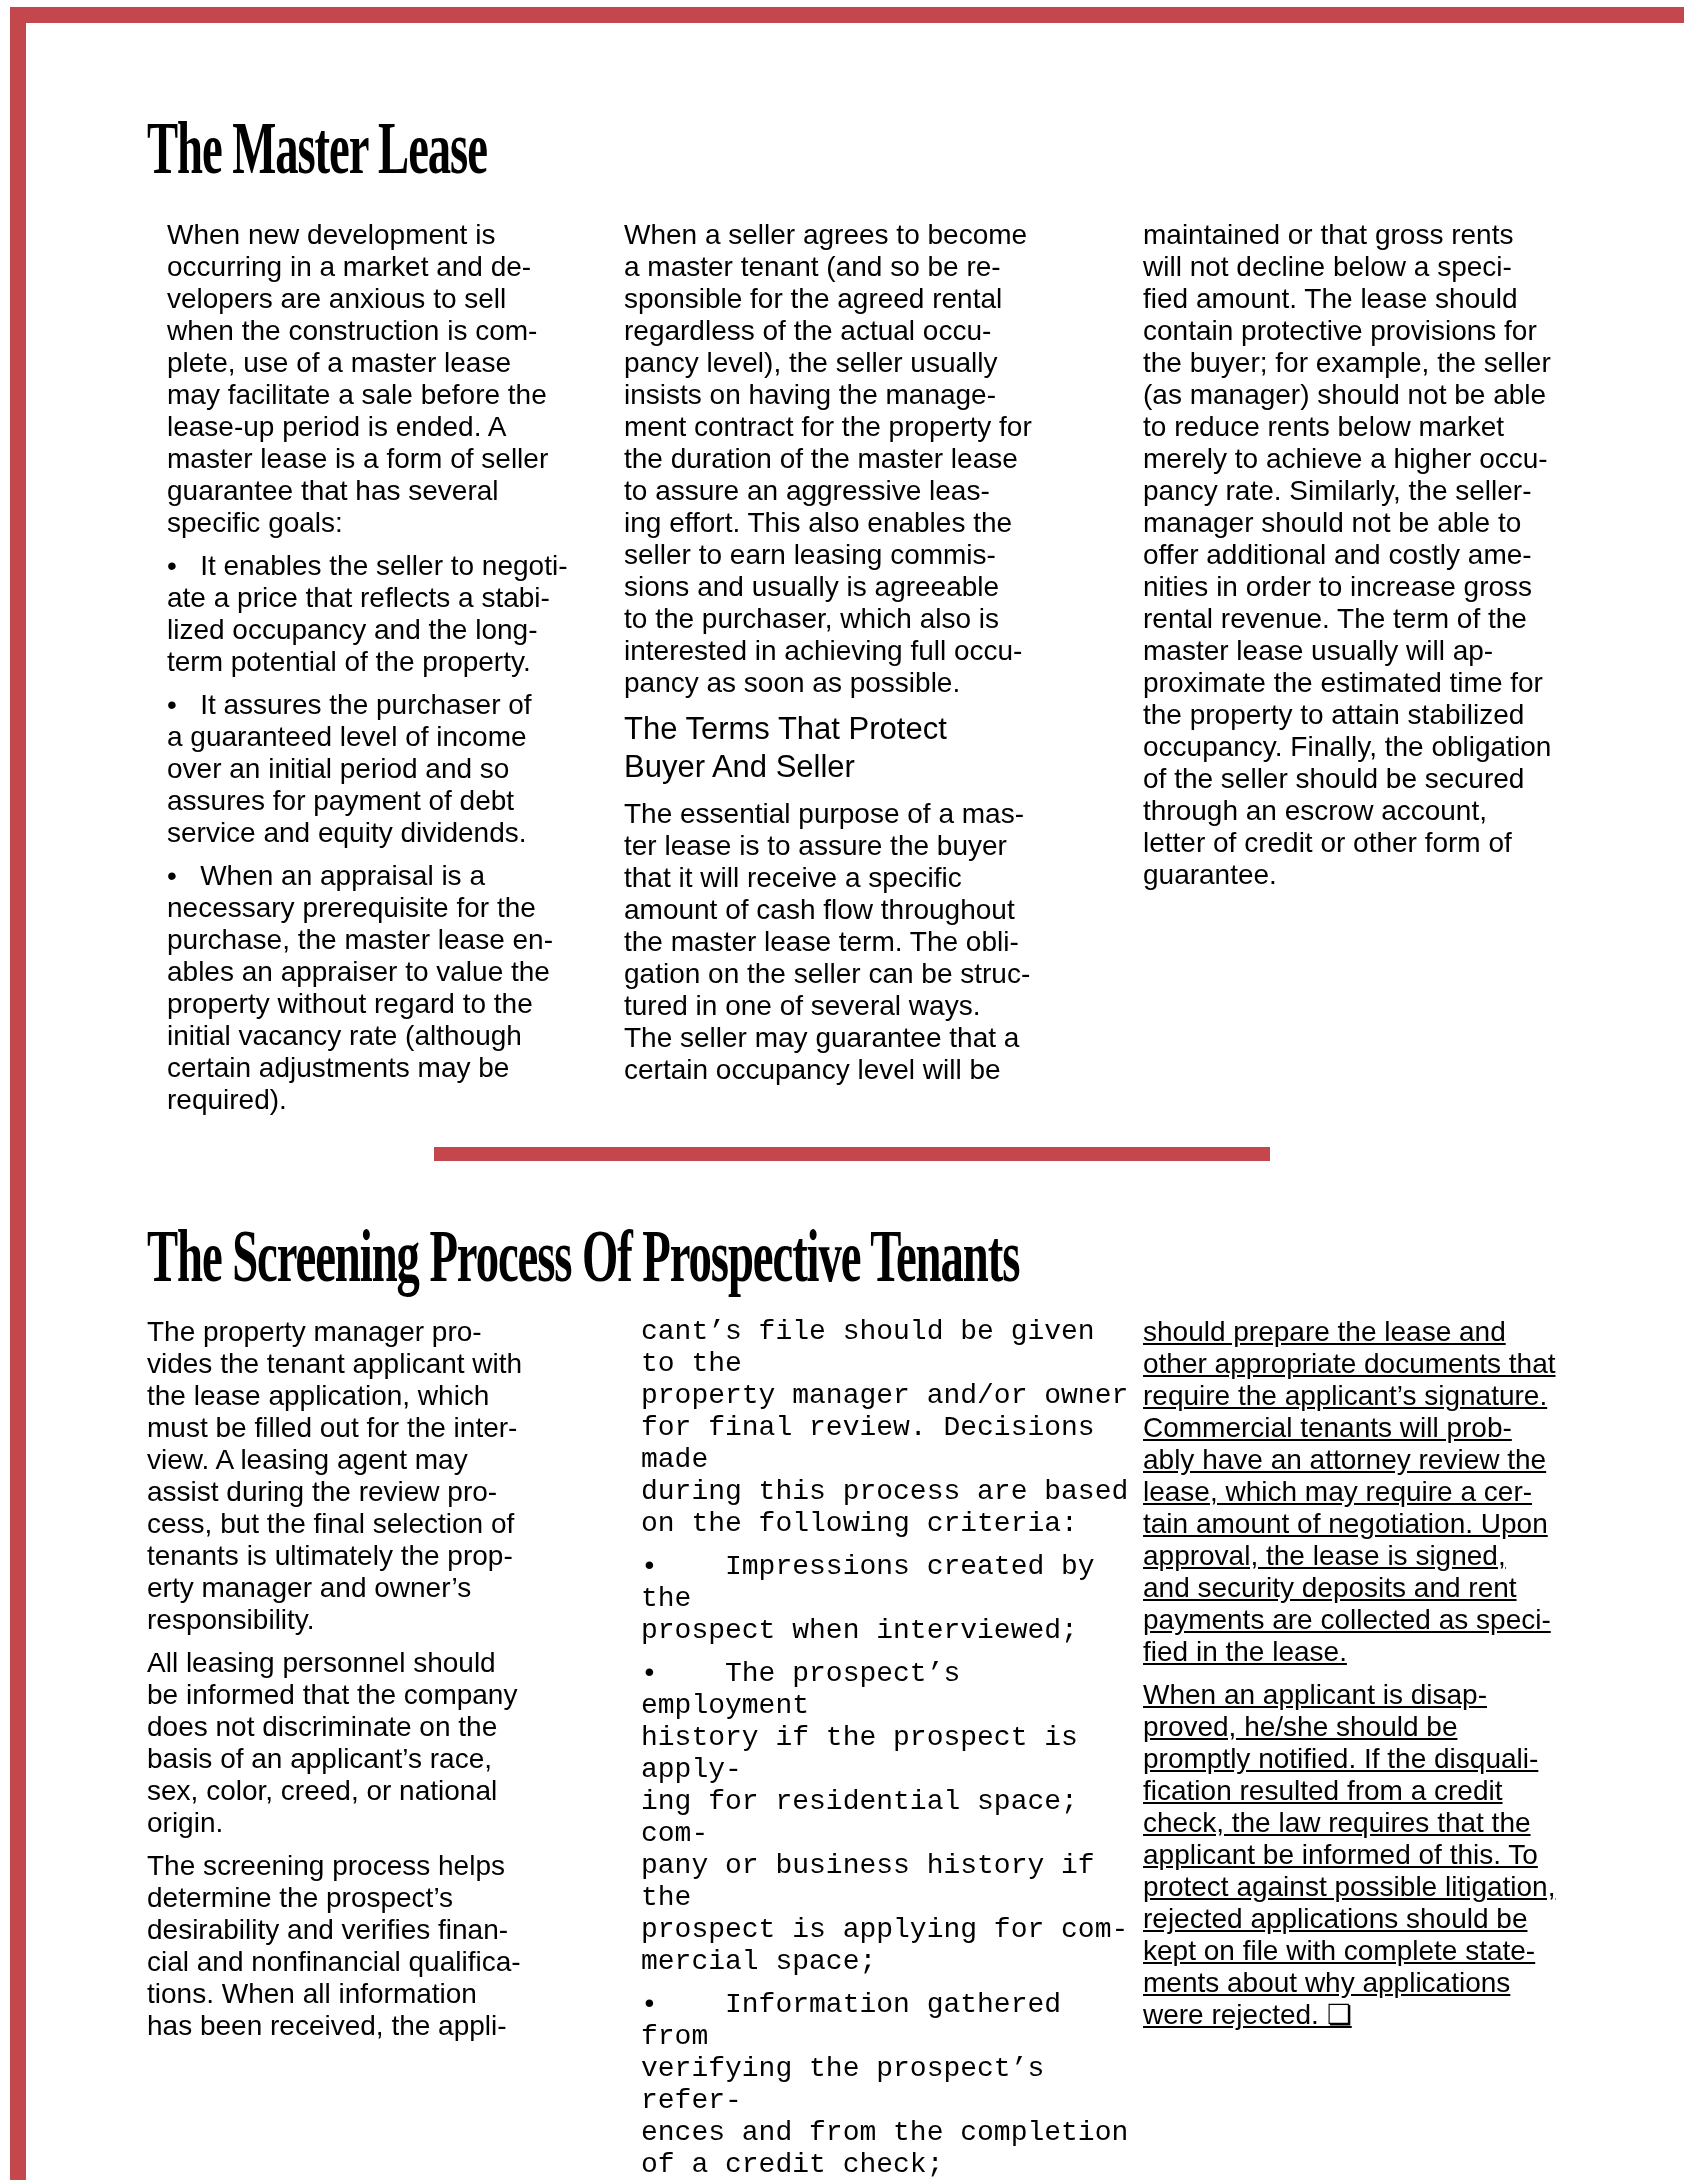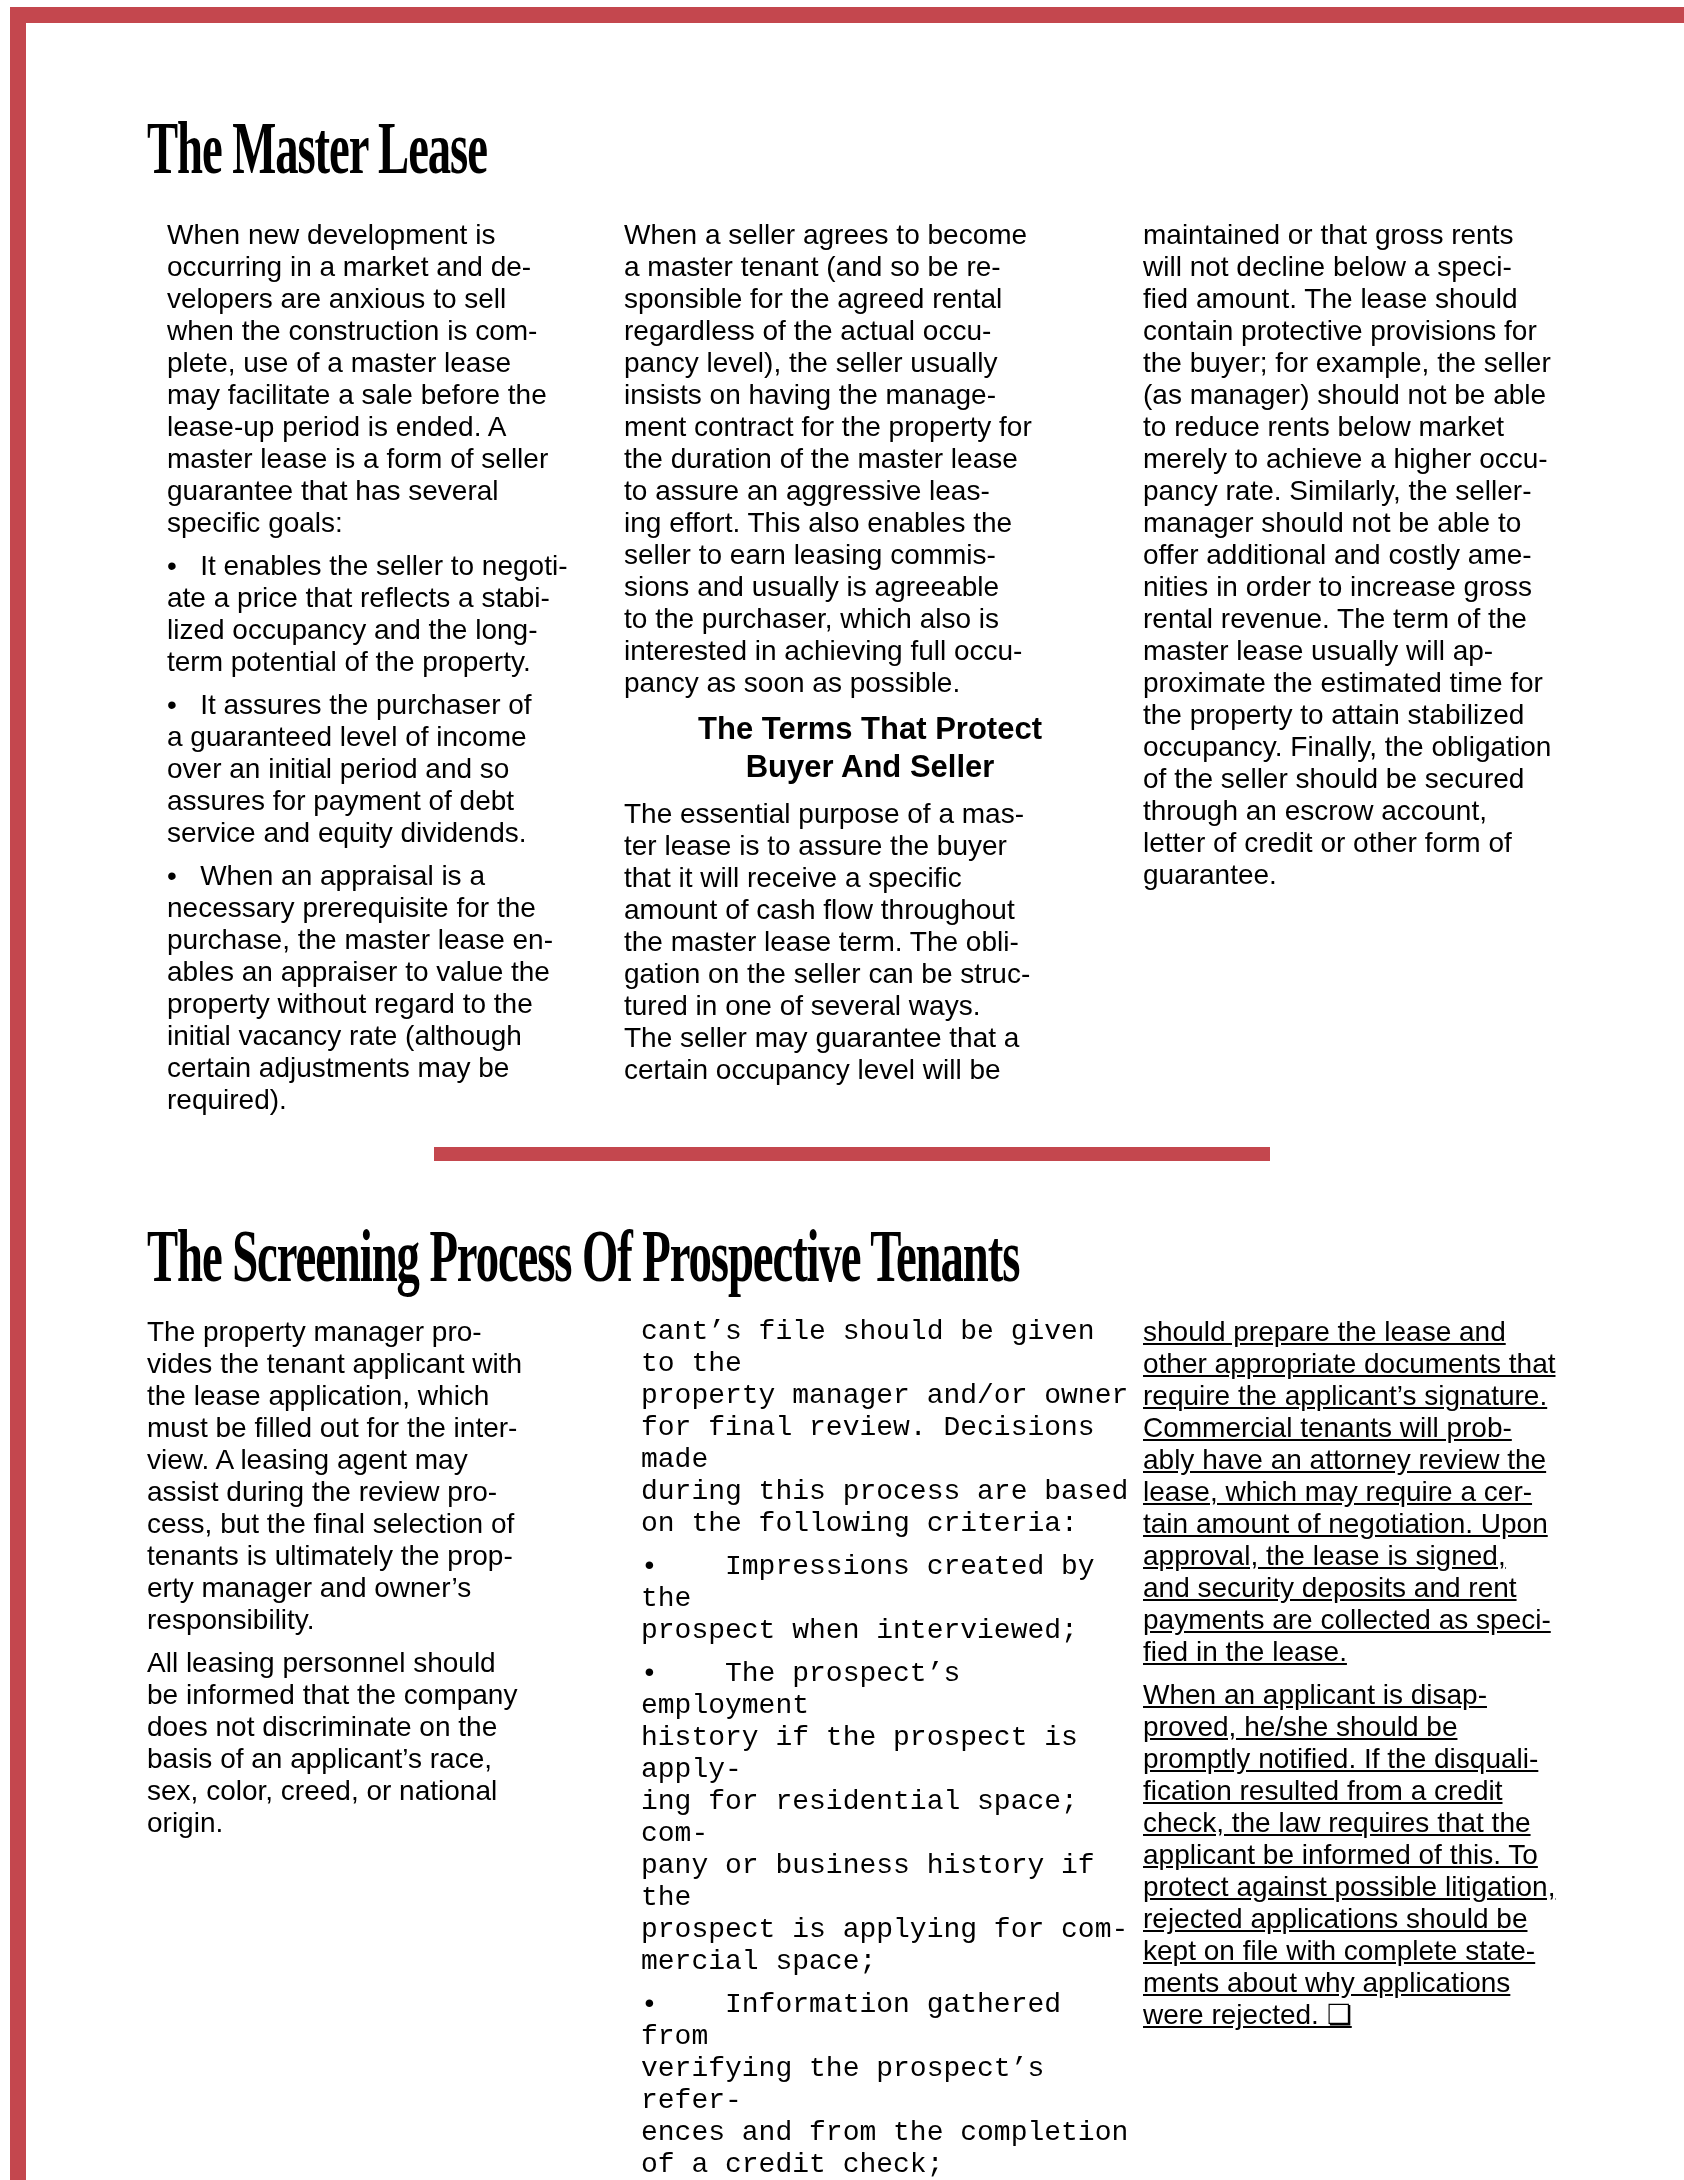--- a/index.html
+++ b/index.html
@@ -21,22 +21,22 @@
     transform: scaleX(0.64); transform-origin: 0 0;
   }
   #title-1 { left: 147px; top: 112px; }
   #title-2 { left: 147px; top: 1220px; }
   .col {
     position: absolute; width: 492px;
     font-size: 28px; line-height: 32px;
   }
   .col p { margin: 0 0 11px 0; white-space: pre-wrap; }
   .col .subhead {
-    font-weight: 700; font-size: 31px; line-height: 38px;
-    margin: 7.7px 0 12px 0; white-space: pre-wrap; text-align: center;
+    font-weight: 400; font-size: 31px; line-height: 38px;
+    margin: 7.7px 0 12px 0; white-space: pre-wrap;
   }
   #a1c1 { left: 147px;  top: 219px; margin-left: 20px; }
   #a1c2 { left: 624px;  top: 219px; }
   #a1c3 { left: 1143px; top: 219px; }
   #a2c1 { left: 147px;  top: 1316px; }
   #a2c2 { left: 641px;  top: 1316px; font-family: Liberation Mono, monospace; }
   #a2c3 { left: 1143px; top: 1316px; text-decoration: underline; }
 </style>
 </head>
 <body>
@@ -143,20 +143,26 @@
 cess, but the final selection of
 tenants is ultimately the prop-
 erty manager and owner’s
 responsibility.</p>
   <p>All leasing personnel should
 be informed that the company
 does not discriminate on the
 basis of an applicant’s race,
 sex, color, creed, or national
 origin.</p>
+  <p>The screening process helps
+determine the prospect’s
+desirability and verifies finan-
+cial and nonfinancial qualifica-
+tions. When all information
+has been received, the appli-</p>
 </div>
 
 <div id="a2c2" class="col">
   <p>cant’s file should be given to the
 property manager and/or owner
 for final review. Decisions made
 during this process are based
 on the following criteria:</p>
   <p>•    Impressions created by the
 prospect when interviewed;</p>

